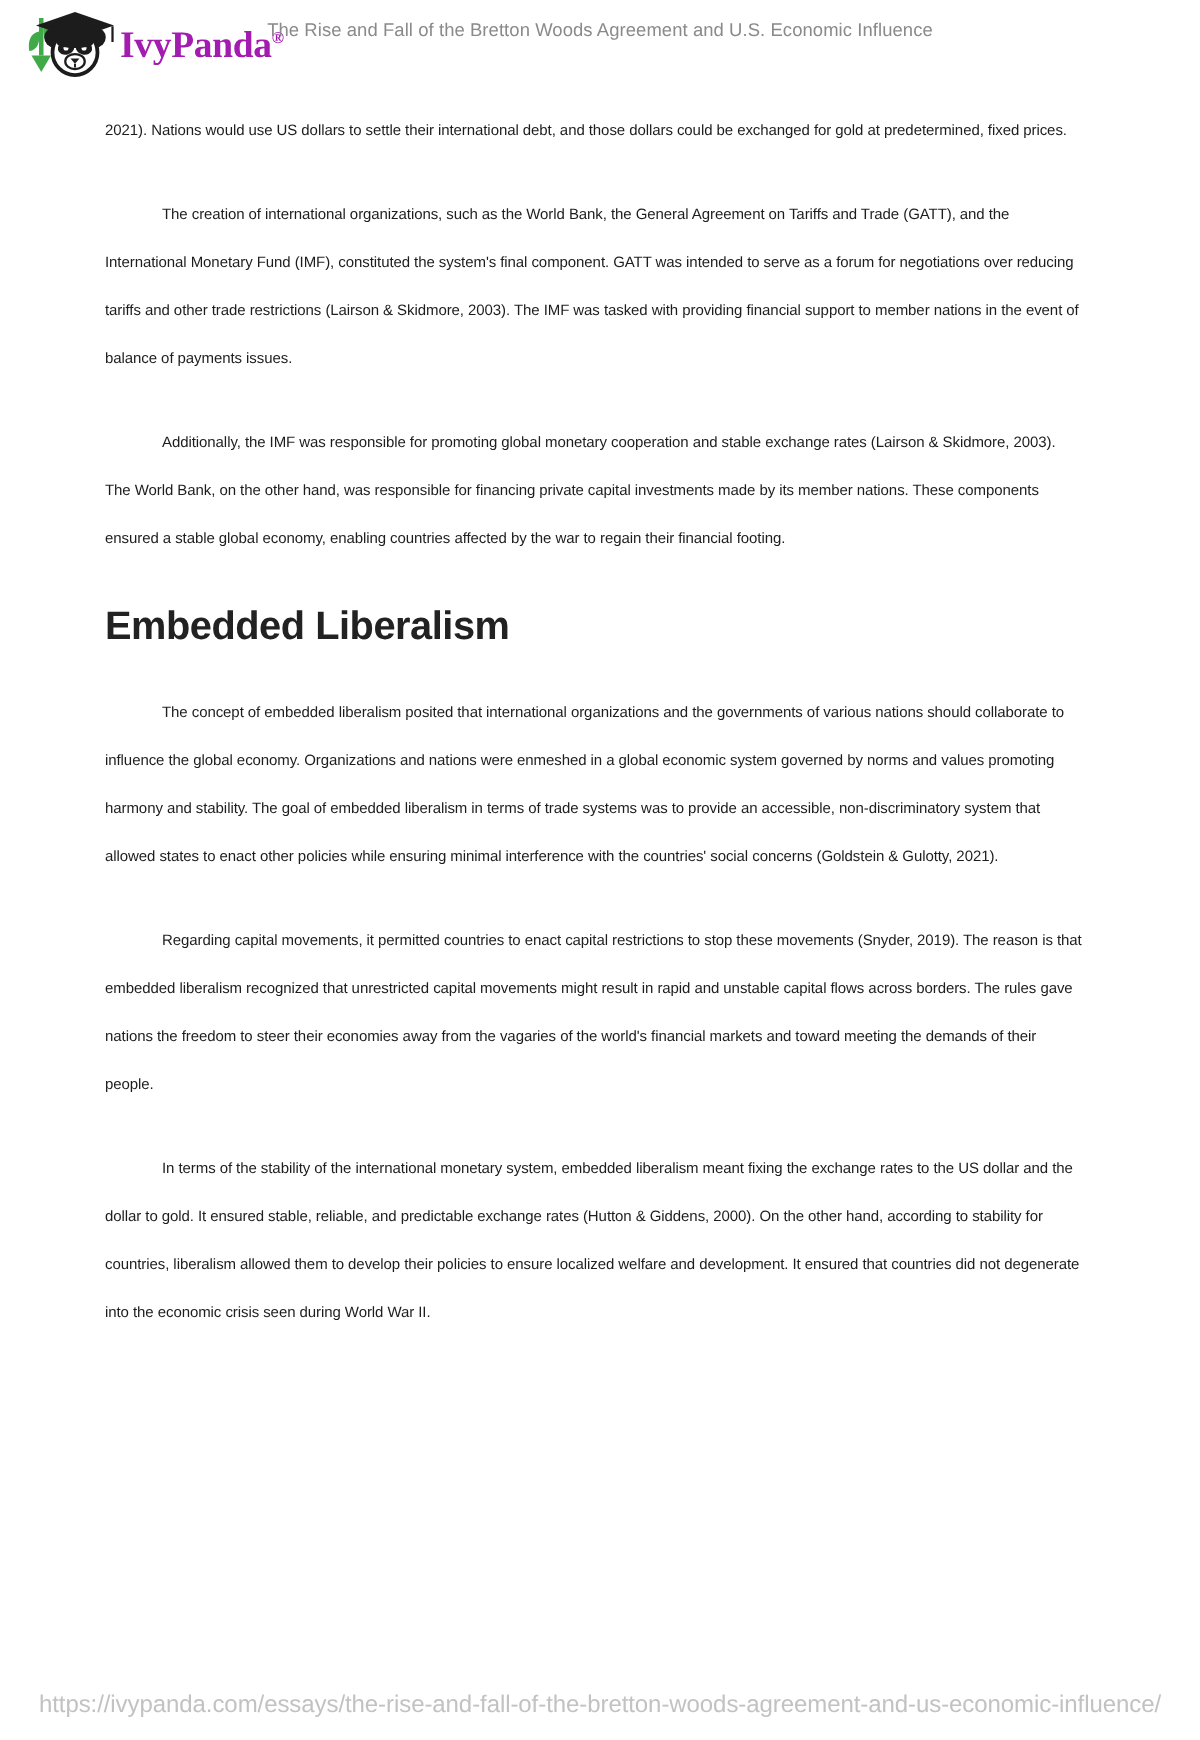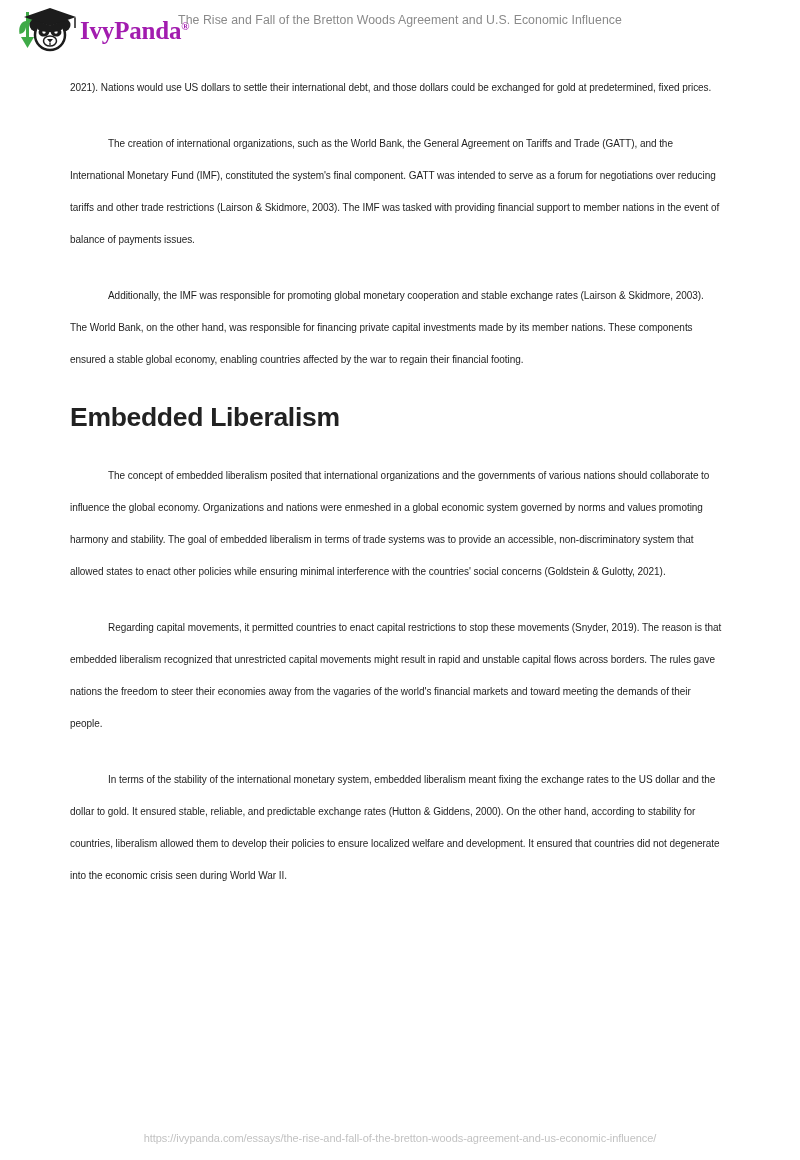--- a/index.html
+++ b/index.html
@@ -105,21 +105,21 @@
   
   .page-footer {
     position: absolute;
     left: 0;
     right: 0;
     bottom: 14px;
     text-align: center;
   }
 
   .footer-url {
-    font-size: 11px;
+    font-size: 16px;
     color: #c2c2c2;
     font-family: "Liberation Sans", sans-serif;
     text-decoration: none;
     letter-spacing: -0.05px;
     white-space: nowrap;
   }
 </style>
 </head>
 <body>
 

